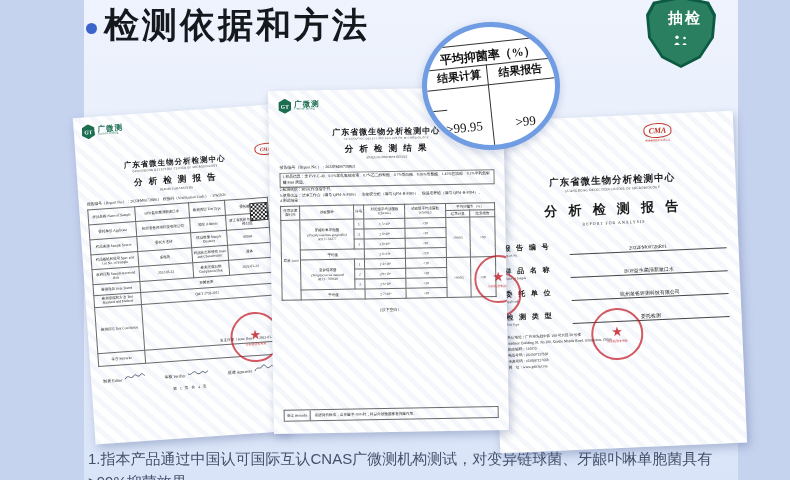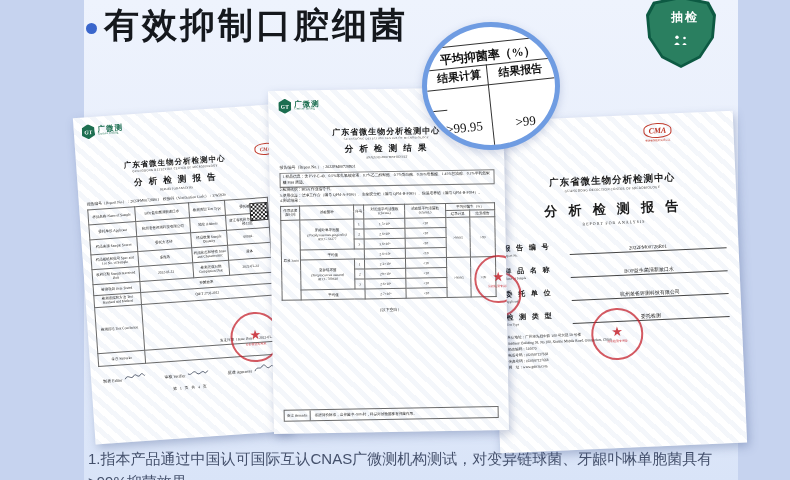--- a/index.html
+++ b/index.html
@@ -9,21 +9,21 @@
   background:linear-gradient(180deg,#eef3fd 0%,#e6edfb 55%,#d9e4f8 100%)}
 
 .title-dot{position:absolute;left:86px;top:23px;width:11px;height:11px;border-radius:50%;background:#3a66cc}
 .page-title{position:absolute;left:104px;top:2px;font-size:35px;font-weight:800;letter-spacing:3px;color:#15181d}
 
 .badge{position:absolute;left:646px;top:-4px;width:70px;height:72px;z-index:70}
 .badge .shield-outer{position:absolute;inset:0;background:#0d5a43;
   clip-path:polygon(50% 0%,90% 8%,100% 26%,97% 58%,78% 86%,50% 100%,22% 86%,3% 58%,0% 26%,10% 8%)}
 .badge .shield-inner{position:absolute;inset:3px;background:#2a7f60;
   clip-path:polygon(50% 0%,90% 8%,100% 26%,97% 58%,78% 86%,50% 100%,22% 86%,3% 58%,0% 26%,10% 8%)}
-.badge .badge-text{position:absolute;left:8px;right:0;top:13px;text-align:center;color:#fff;font-size:12px;font-weight:800;letter-spacing:2px}
+.badge .badge-text{position:absolute;left:8px;right:0;top:13px;text-align:center;color:#fff;font-size:15px;font-weight:800;letter-spacing:2px}
 .badge .badge-icon{position:absolute;left:0;right:0;top:36px;text-align:center}
 
 .mag{position:absolute;left:422px;top:22px;width:138px;height:128px;border-radius:50%;
   border:5px solid #6f9ce2;background:#fff;z-index:60;overflow:hidden;box-shadow:0 3px 8px rgba(70,90,150,.25)}
 .mag-inner{position:absolute;inset:0;transform:rotate(-6deg);font-family:"Liberation Serif",serif;color:#111}
 .mag-line{position:absolute;background:#333}
 .mag-header{position:absolute;left:0;right:0;top:17%;text-align:center;font-size:12px;font-weight:700}
 .mag-col{position:absolute;top:33%;width:48%;text-align:center;font-size:11px;font-weight:700}
 .mag-val{position:absolute;top:76%;width:48%;text-align:center;font-size:13px}
 
@@ -71,21 +71,21 @@
 .contact{margin-top:6px;font-size:3.6px;line-height:1.65;color:#222}
 
 .footnote{position:absolute;left:88px;top:447px;width:648px;font-size:15px;line-height:1.55;color:#44506b}
 </style>
 </head>
 <body>
 
 <div class="panel"></div>
 
 <div class="title-dot"></div>
-<div class="page-title">有效抑制口腔细菌</div>
+<div class="page-title">检测依据和方法</div>
 
 <div class="badge">
   <div class="shield-outer"></div>
   <div class="shield-inner"></div>
   <div class="badge-text">抽检</div>
   <div class="badge-icon">
     <svg width="18" height="11" viewBox="0 0 18 11">
       <circle cx="5" cy="2.2" r="1.7" fill="#fff"></circle>
       <path d="M2.2 10 Q5 5 7.8 10 Z" fill="#fff"></path>
       <circle cx="12.5" cy="3" r="1.3" fill="#fff"></circle>

